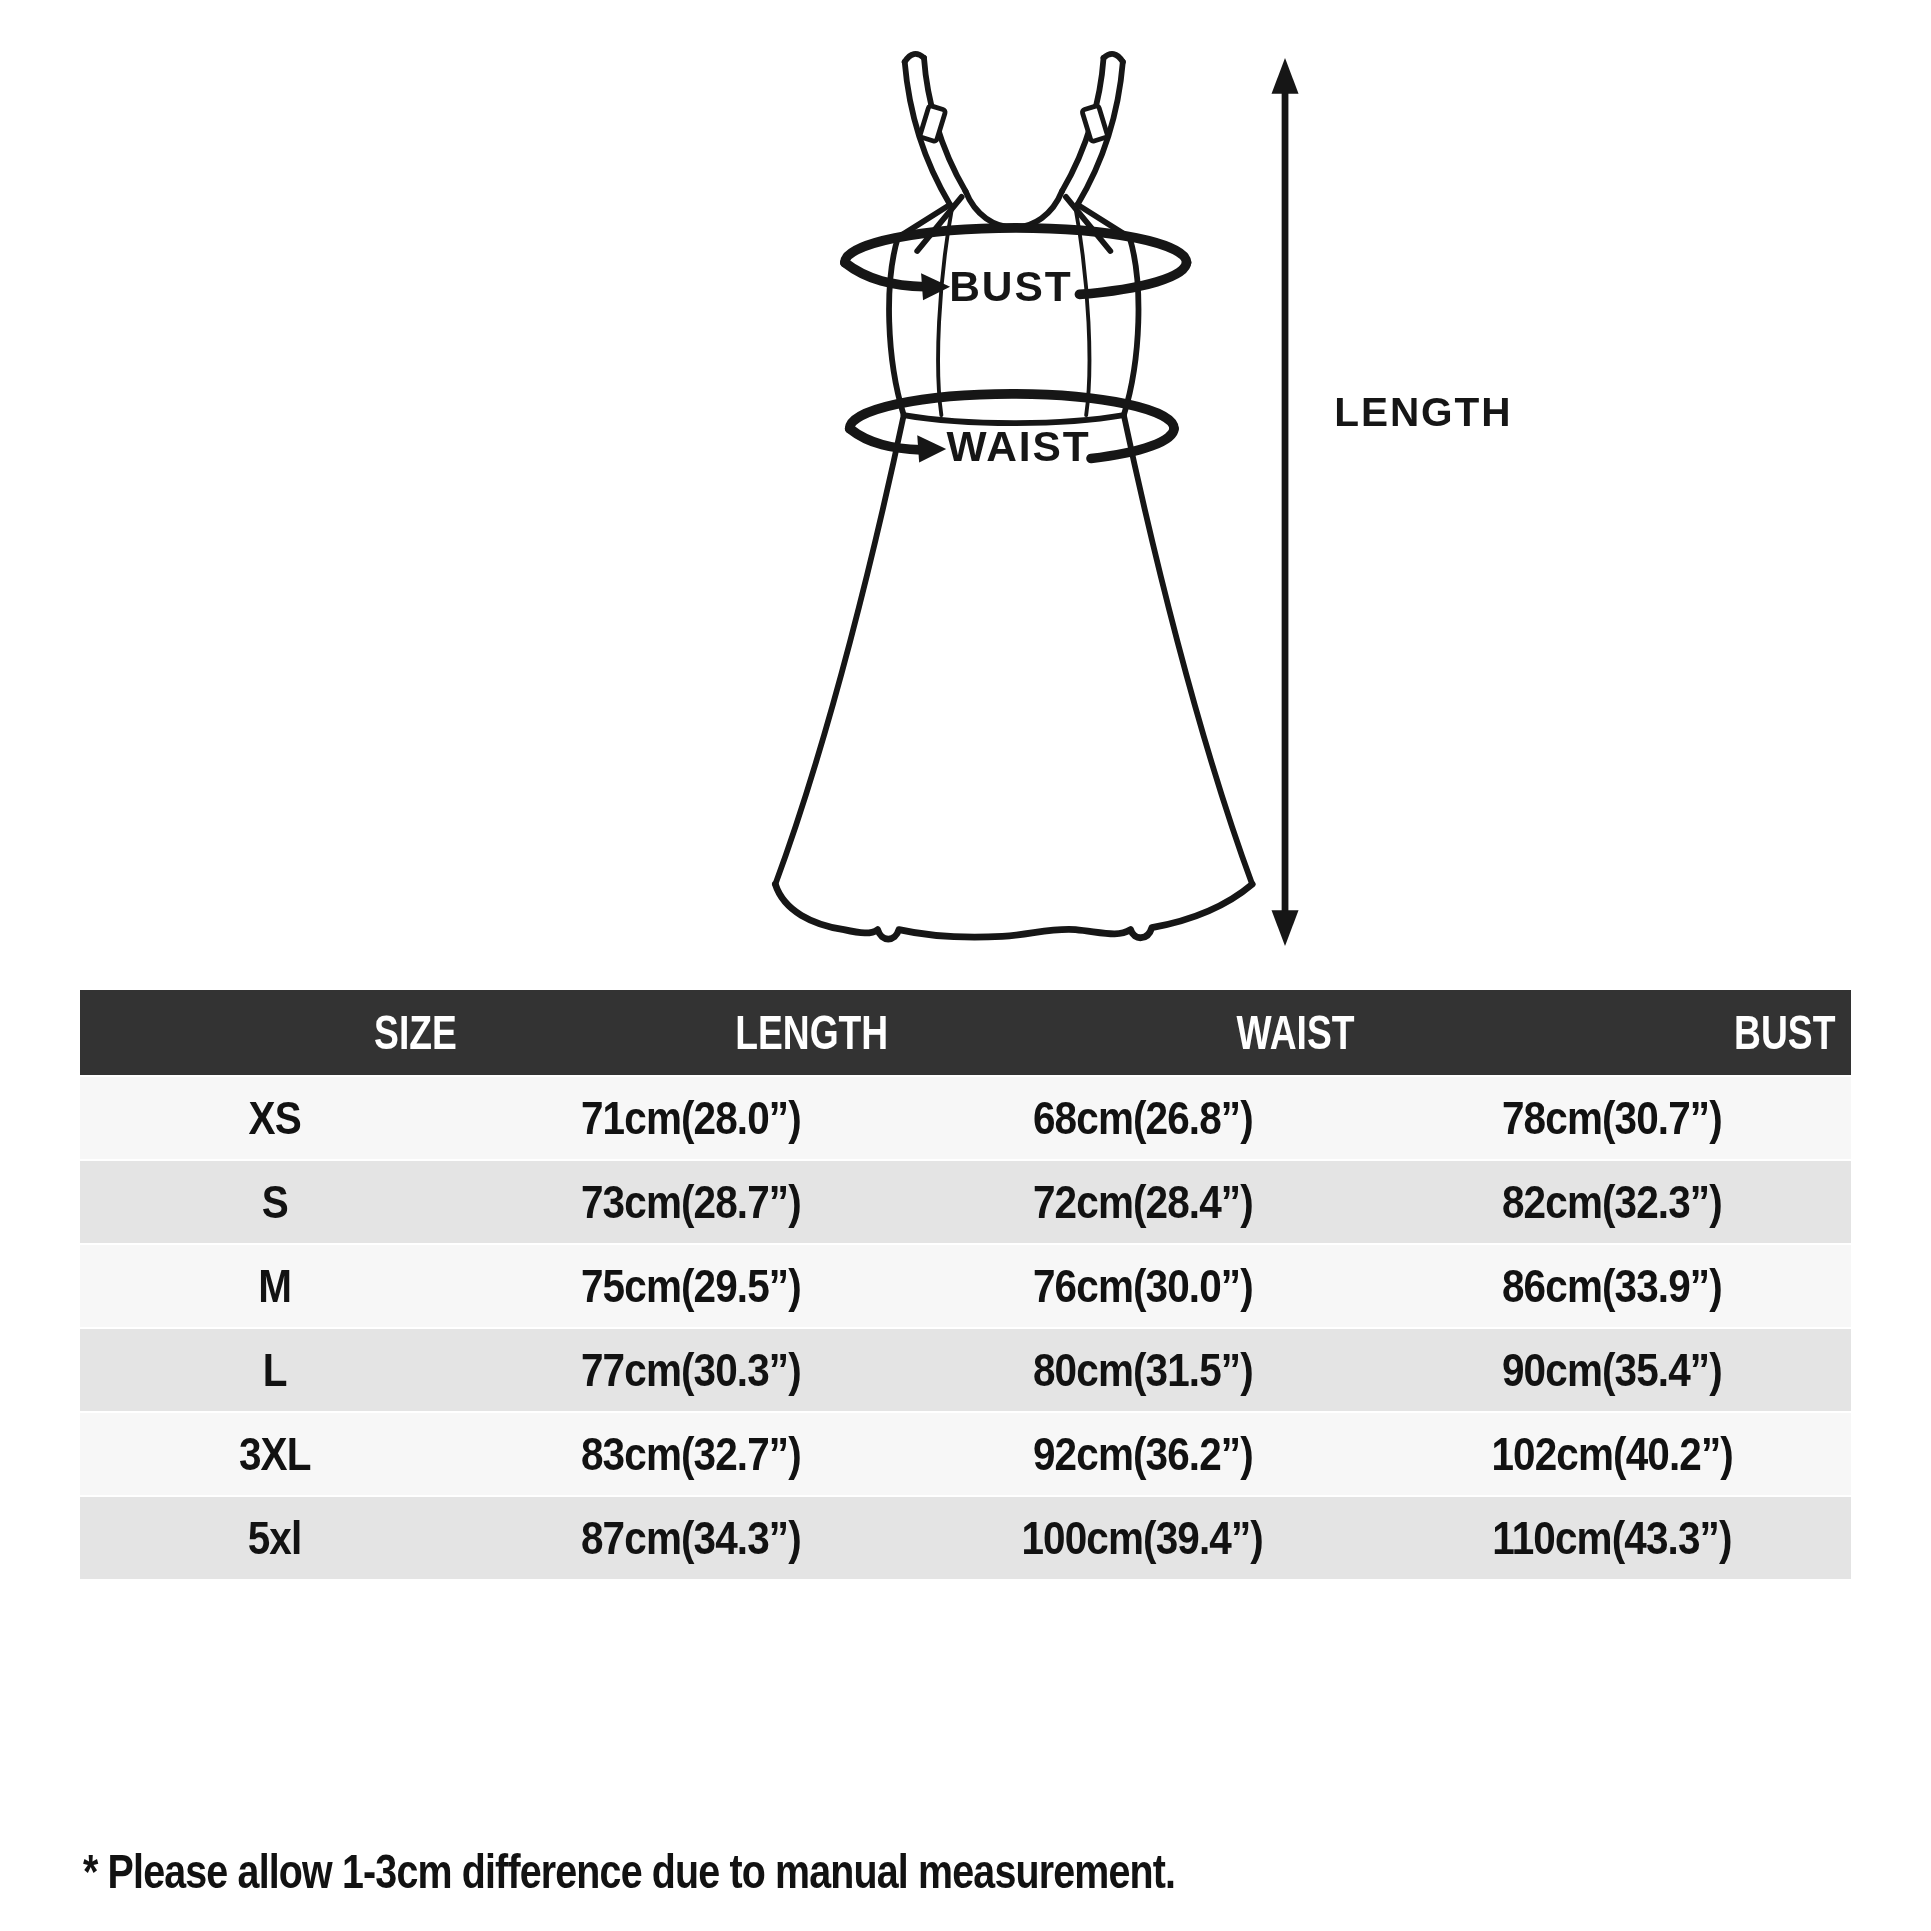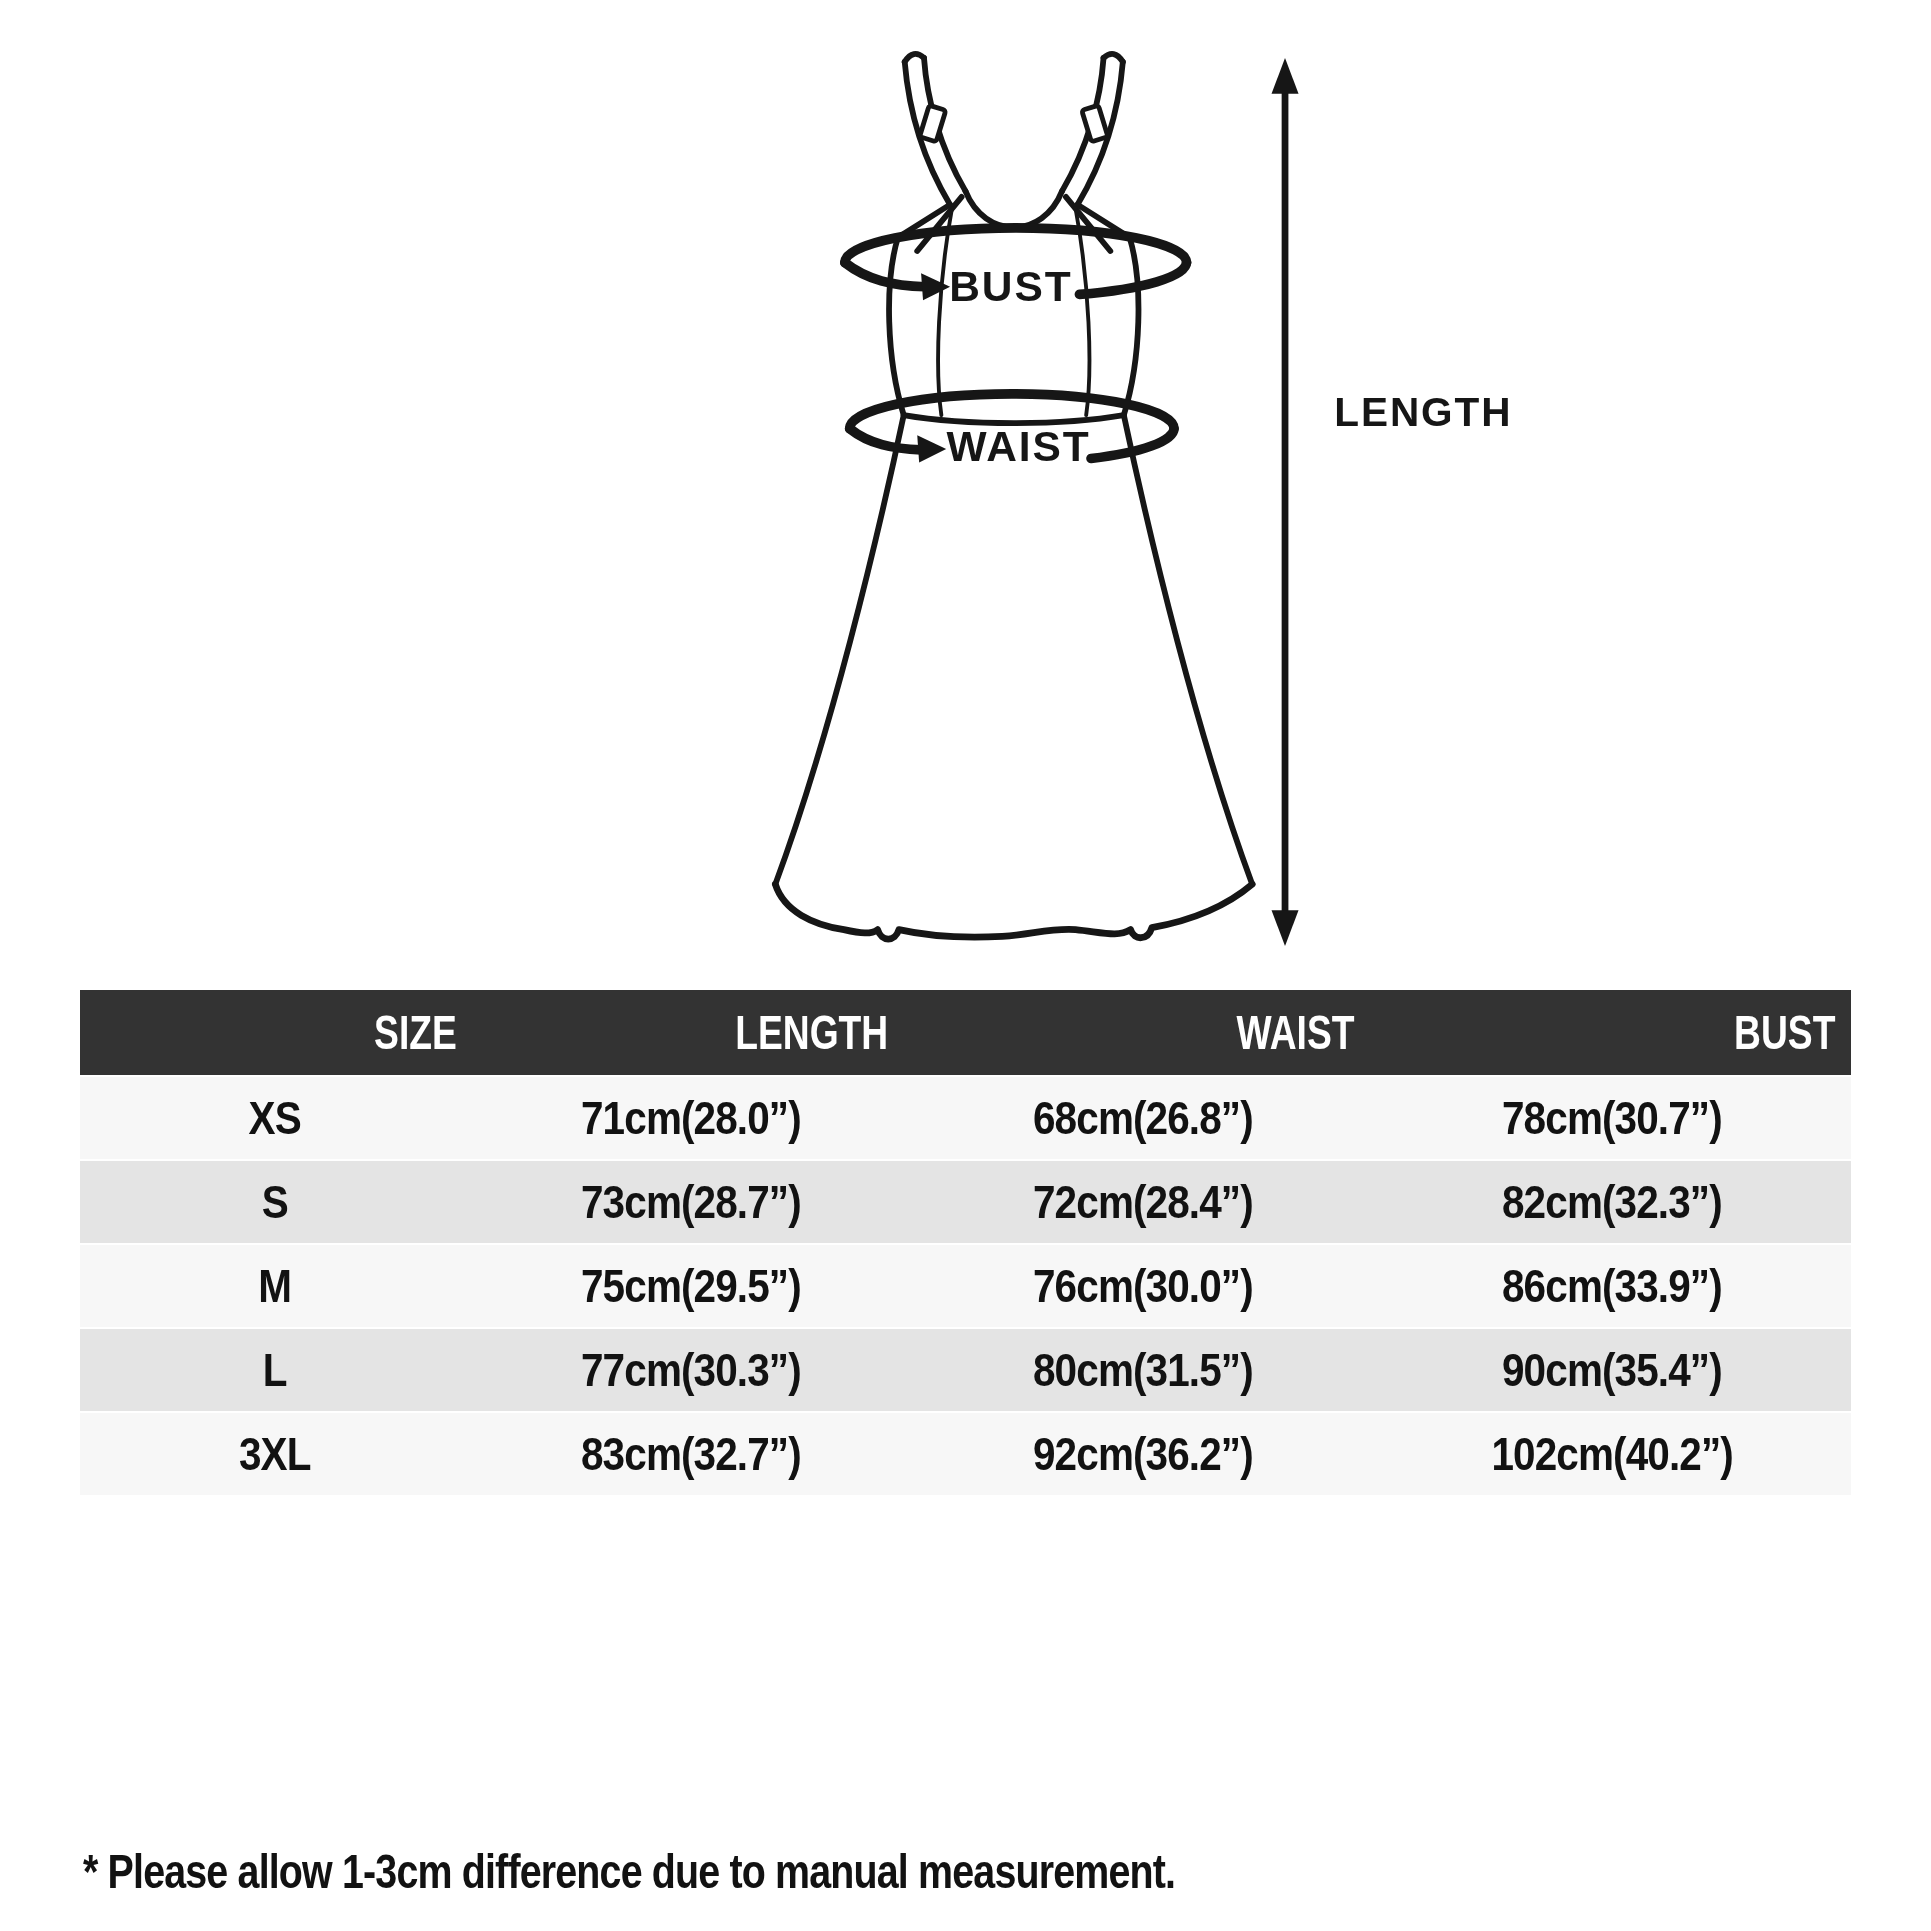--- a/index.html
+++ b/index.html
@@ -121,20 +121,26 @@
           <td><span class="cond">77cm(30.3”)</span></td>
           <td><span class="cond">80cm(31.5”)</span></td>
           <td><span class="cond">90cm(35.4”)</span></td>
         </tr>
         <tr>
           <td><span class="cond">3XL</span></td>
           <td><span class="cond">83cm(32.7”)</span></td>
           <td><span class="cond">92cm(36.2”)</span></td>
           <td><span class="cond">102cm(40.2”)</span></td>
         </tr>
+        <tr>
+          <td><span class="cond">5xl</span></td>
+          <td><span class="cond">87cm(34.3”)</span></td>
+          <td><span class="cond">100cm(39.4”)</span></td>
+          <td><span class="cond">110cm(43.3”)</span></td>
+        </tr>
       </tbody>
     </table>
   </div>
 
   <div class="note">
     <span class="cond note-text">* Please allow 1-3cm difference due to manual measurement.</span>
   </div>
 
 </div>
 

